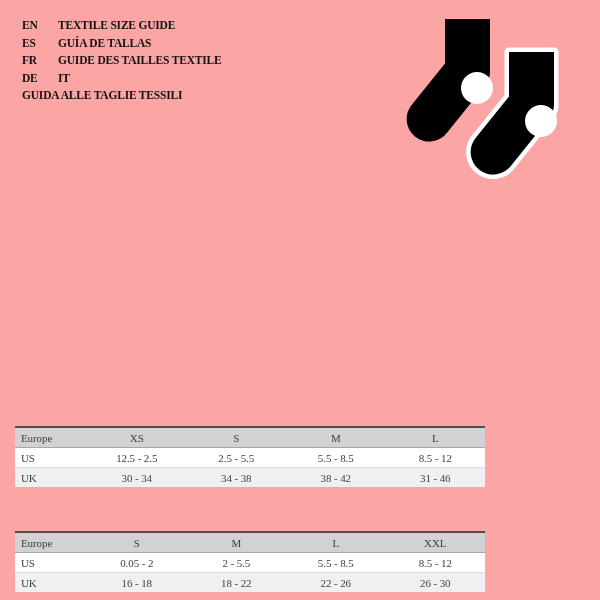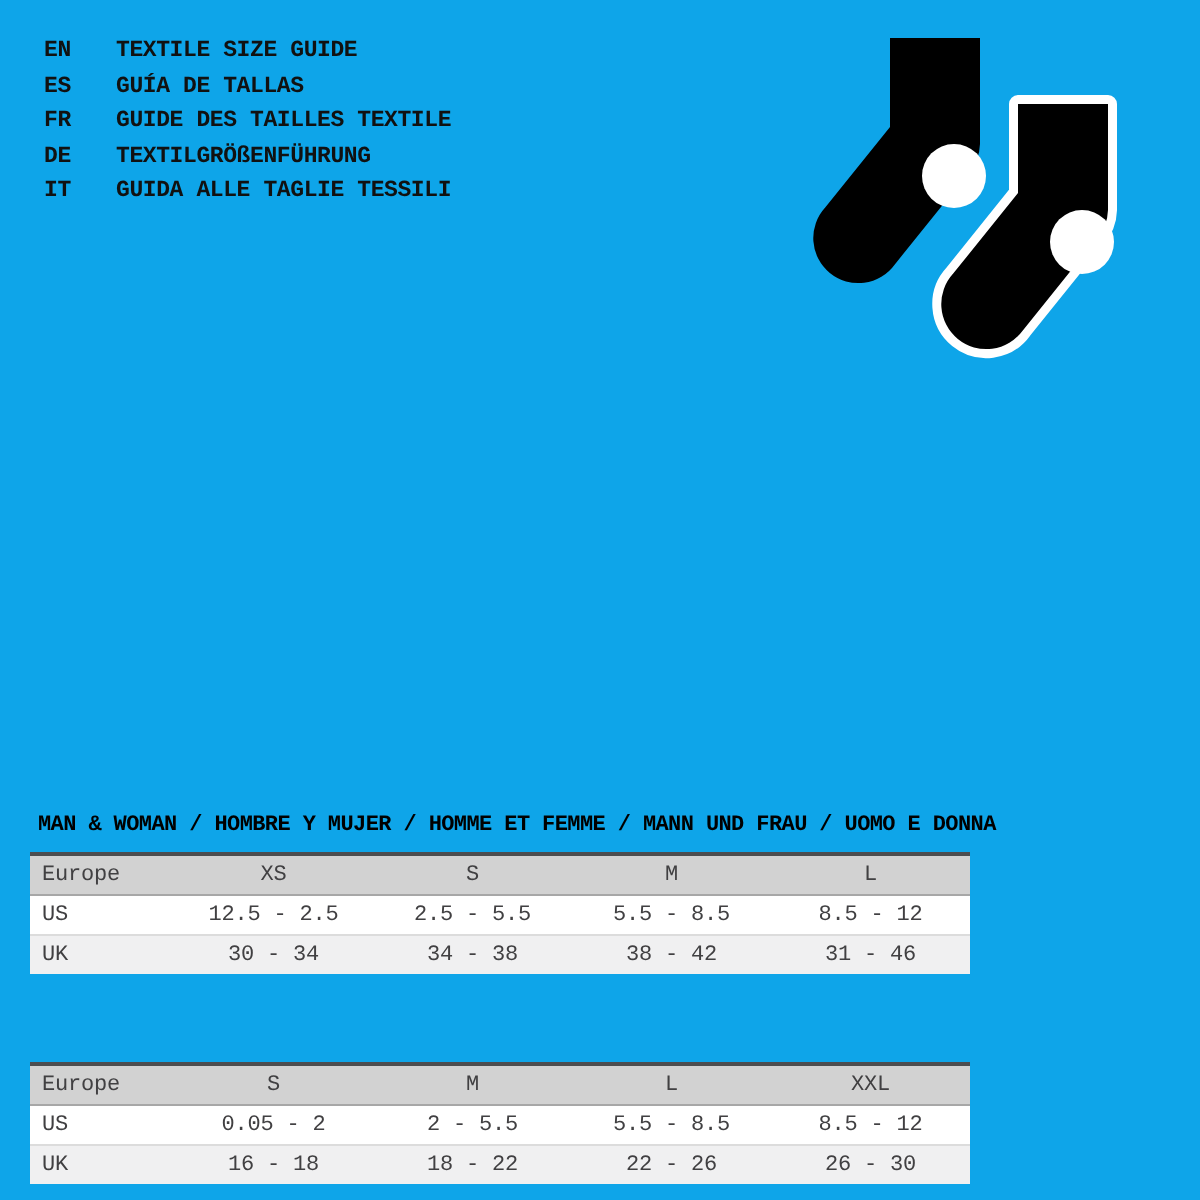--- a/index.html
+++ b/index.html
@@ -1,18 +1,18 @@
 <!DOCTYPE html>
 <html><head>
 <meta charset="utf-8">
 <style>
   html,body{margin:0;padding:0;background:#fff;}
   .canvas{
-    position:relative;width:600px;height:600px;background:#0ea5e9;overflow:hidden;
-    font-family:Liberation Mono, monospace;color:#000;
+    position:relative;width:600px;height:600px;background:#fca5a5;overflow:hidden;
+    font-family:Liberation Serif, serif;color:#000;
   }
   
   .lang-block{
     position:absolute;top:17px;left:22px;
     display:grid;grid-template-columns:36px auto;
     font-size:11.5px;font-weight:700;letter-spacing:-0.2px;
     line-height:17.5px;color:#111;white-space:nowrap;
   }
   
   .category-line{
@@ -58,21 +58,20 @@
 <div class="canvas">
 
   <div class="lang-block">
     <span>EN</span>
     <span>TEXTILE SIZE GUIDE</span>
     <span>ES</span>
     <span>GUÍA DE TALLAS</span>
     <span>FR</span>
     <span>GUIDE DES TAILLES TEXTILE</span>
     <span>DE</span>
-    <span>TEXTILGRÖßENFÜHRUNG</span>
     <span>IT</span>
     <span>GUIDA ALLE TAGLIE TESSILI</span>
   </div>
 
 
   <svg class="socks-icon" viewBox="400 8 170 172" xmlns="http://www.w3.org/2000/svg" aria-hidden="true">
     <defs>
       <path id="sock" d="M445,19 L490,19 L490,72
            A22.5,22.5 0 0 1 484.4,86.2
            L447.4,132.2
@@ -85,21 +84,20 @@
       <circle cx="477" cy="88" r="16" fill="#ffffff"></circle>
     </g>
 
     <g transform="translate(64,33)">
       <use href="#sock" fill="#ffffff" stroke="#ffffff" stroke-width="9" stroke-linejoin="round"></use>
       <use href="#sock" fill="#000000"></use>
       <circle cx="477" cy="88" r="16" fill="#ffffff"></circle>
     </g>
   </svg>
 
-  <div class="size-table-title t1-title">MAN &amp; WOMAN / HOMBRE Y MUJER / HOMME ET FEMME / MANN UND FRAU / UOMO E DONNA</div>
   <table class="size-table t1">
     <colgroup>
         <col class="c0">
         <col class="cn">
         <col class="cn">
         <col class="cn">
         <col class="cn">
       </colgroup>
     <thead>
       <tr>

